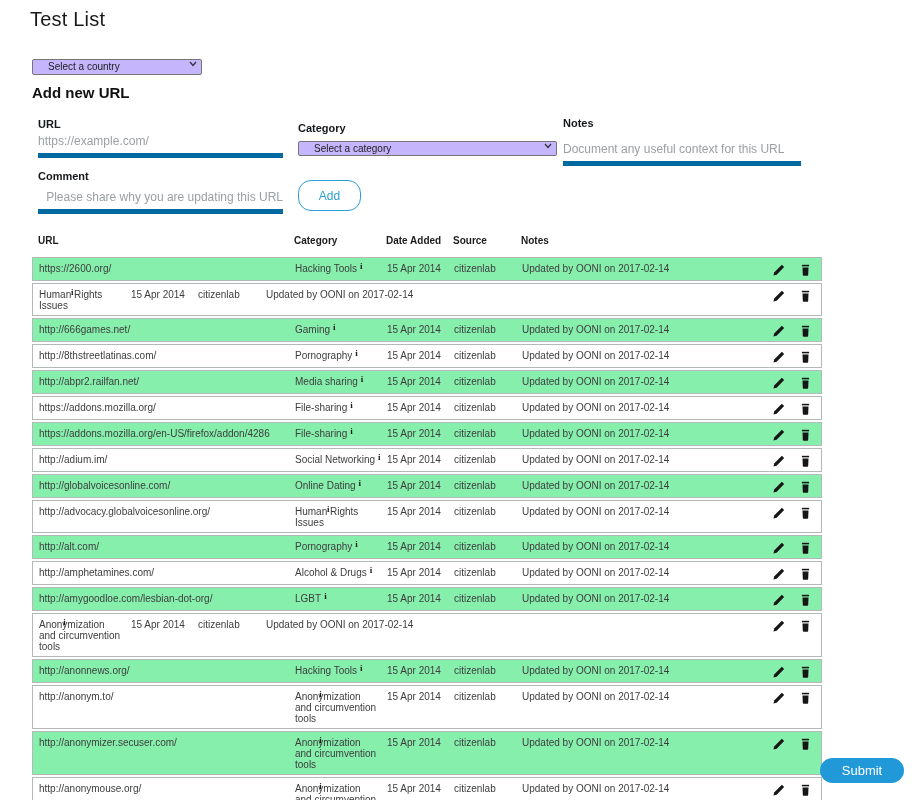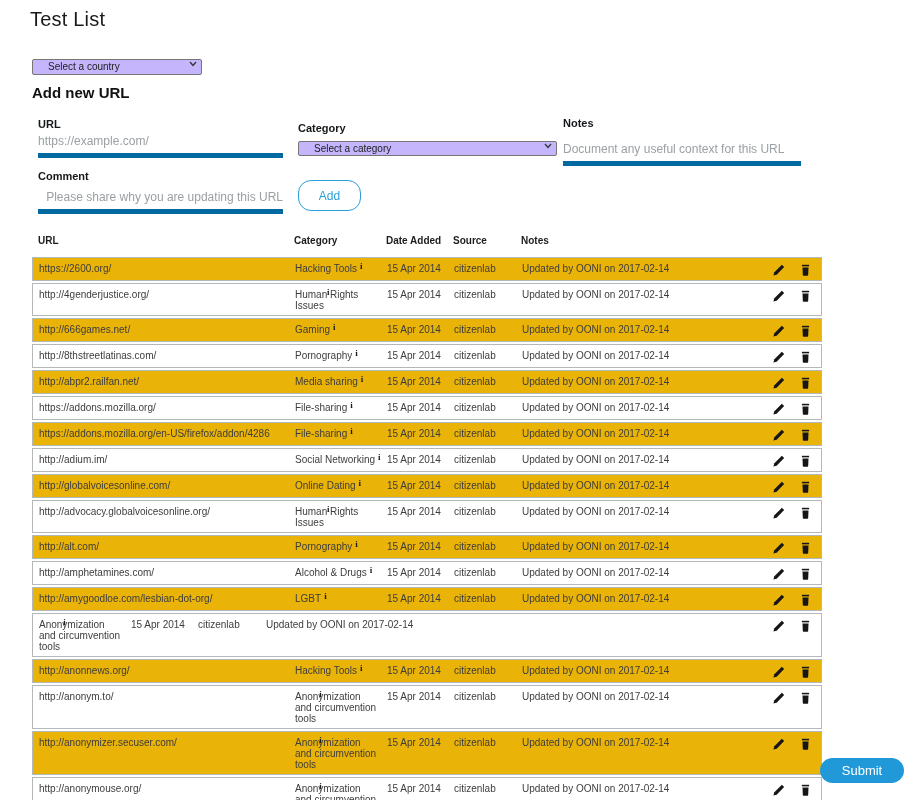--- a/index.html
+++ b/index.html
@@ -34,21 +34,21 @@
     font-family:"Liberation Sans","DejaVu Sans",sans-serif; }
   .submit-btn { left:820px; top:758px; width:84px; height:25px; border-radius:13px; border:none;
     background:#2199d8; color:#fff; font-size:13px; cursor:pointer;
     font-family:"Liberation Sans","DejaVu Sans",sans-serif; }
 
   
   .table { left:32px; top:226px; width:790px; }
   .thead { display:flex; padding:4px 0 7px; font-size:10px; font-weight:700; color:#1c1c1c; }
   .trow { display:flex; align-items:stretch; min-height:24px; border:1px solid #b3b8bb;
     background:#fff; margin-bottom:2px; font-size:10px; line-height:11px; color:#3d3d3d; }
-  .trow.alt { background:#eab308; }
+  .trow.alt { background:#86efac; }
   .cell { padding:5px 2px 4px 6px; }
   .c-url      { width:256px; }
   .c-category { width:92px; position:relative; }
   .c-date     { width:67px; }
   .c-source   { width:68px; }
   .c-notes    { flex:1; }
   .c-actions  { width:56px; display:flex; gap:13px; padding:5px 0 0 7px; }
   .cat-info { position:absolute; top:3px; margin-left:3px; font-family:"Liberation Serif","DejaVu Serif",serif;
     font-weight:700; font-size:9px; color:#1a1a1a; cursor:pointer; }
   .icon-btn { background:none; border:none; padding:0; cursor:pointer; height:14px; }
@@ -117,21 +117,20 @@
       <button class="icon-btn" title="">
         <svg width="13" height="14" viewBox="0 0 16 16">
           <rect x="3.6" y="1.6" width="8.8" height="1.9" fill="#161616"></rect>
           <path d="M4.3 5 h7.4 l-0.4 9.2 c0 0.5 -0.4 0.9 -0.9 0.9 H5.6 c-0.5 0 -0.9 -0.4 -0.9 -0.9 Z" fill="#161616"></path>
         </svg>
       </button>
     </div>
   </div>
 
   <div class="trow">
-    <div class="cell c-url">http://4genderjustice.org/</div>
     <div class="cell c-category"><span>Human Rights Issues</span><span class="cat-info">i</span></div>
     <div class="cell c-date">15 Apr 2014</div>
     <div class="cell c-source">citizenlab</div>
     <div class="cell c-notes">Updated by OONI on 2017-02-14</div>
     <div class="cell c-actions">
       <button class="icon-btn" title="">
         <svg width="14" height="14" viewBox="0 0 16 16">
           <path d="M1.6 14.4 L2.7 10.7 L11.3 2.1 L13.9 4.7 L5.3 13.3 Z" fill="#161616"></path>
         </svg>
       </button>

